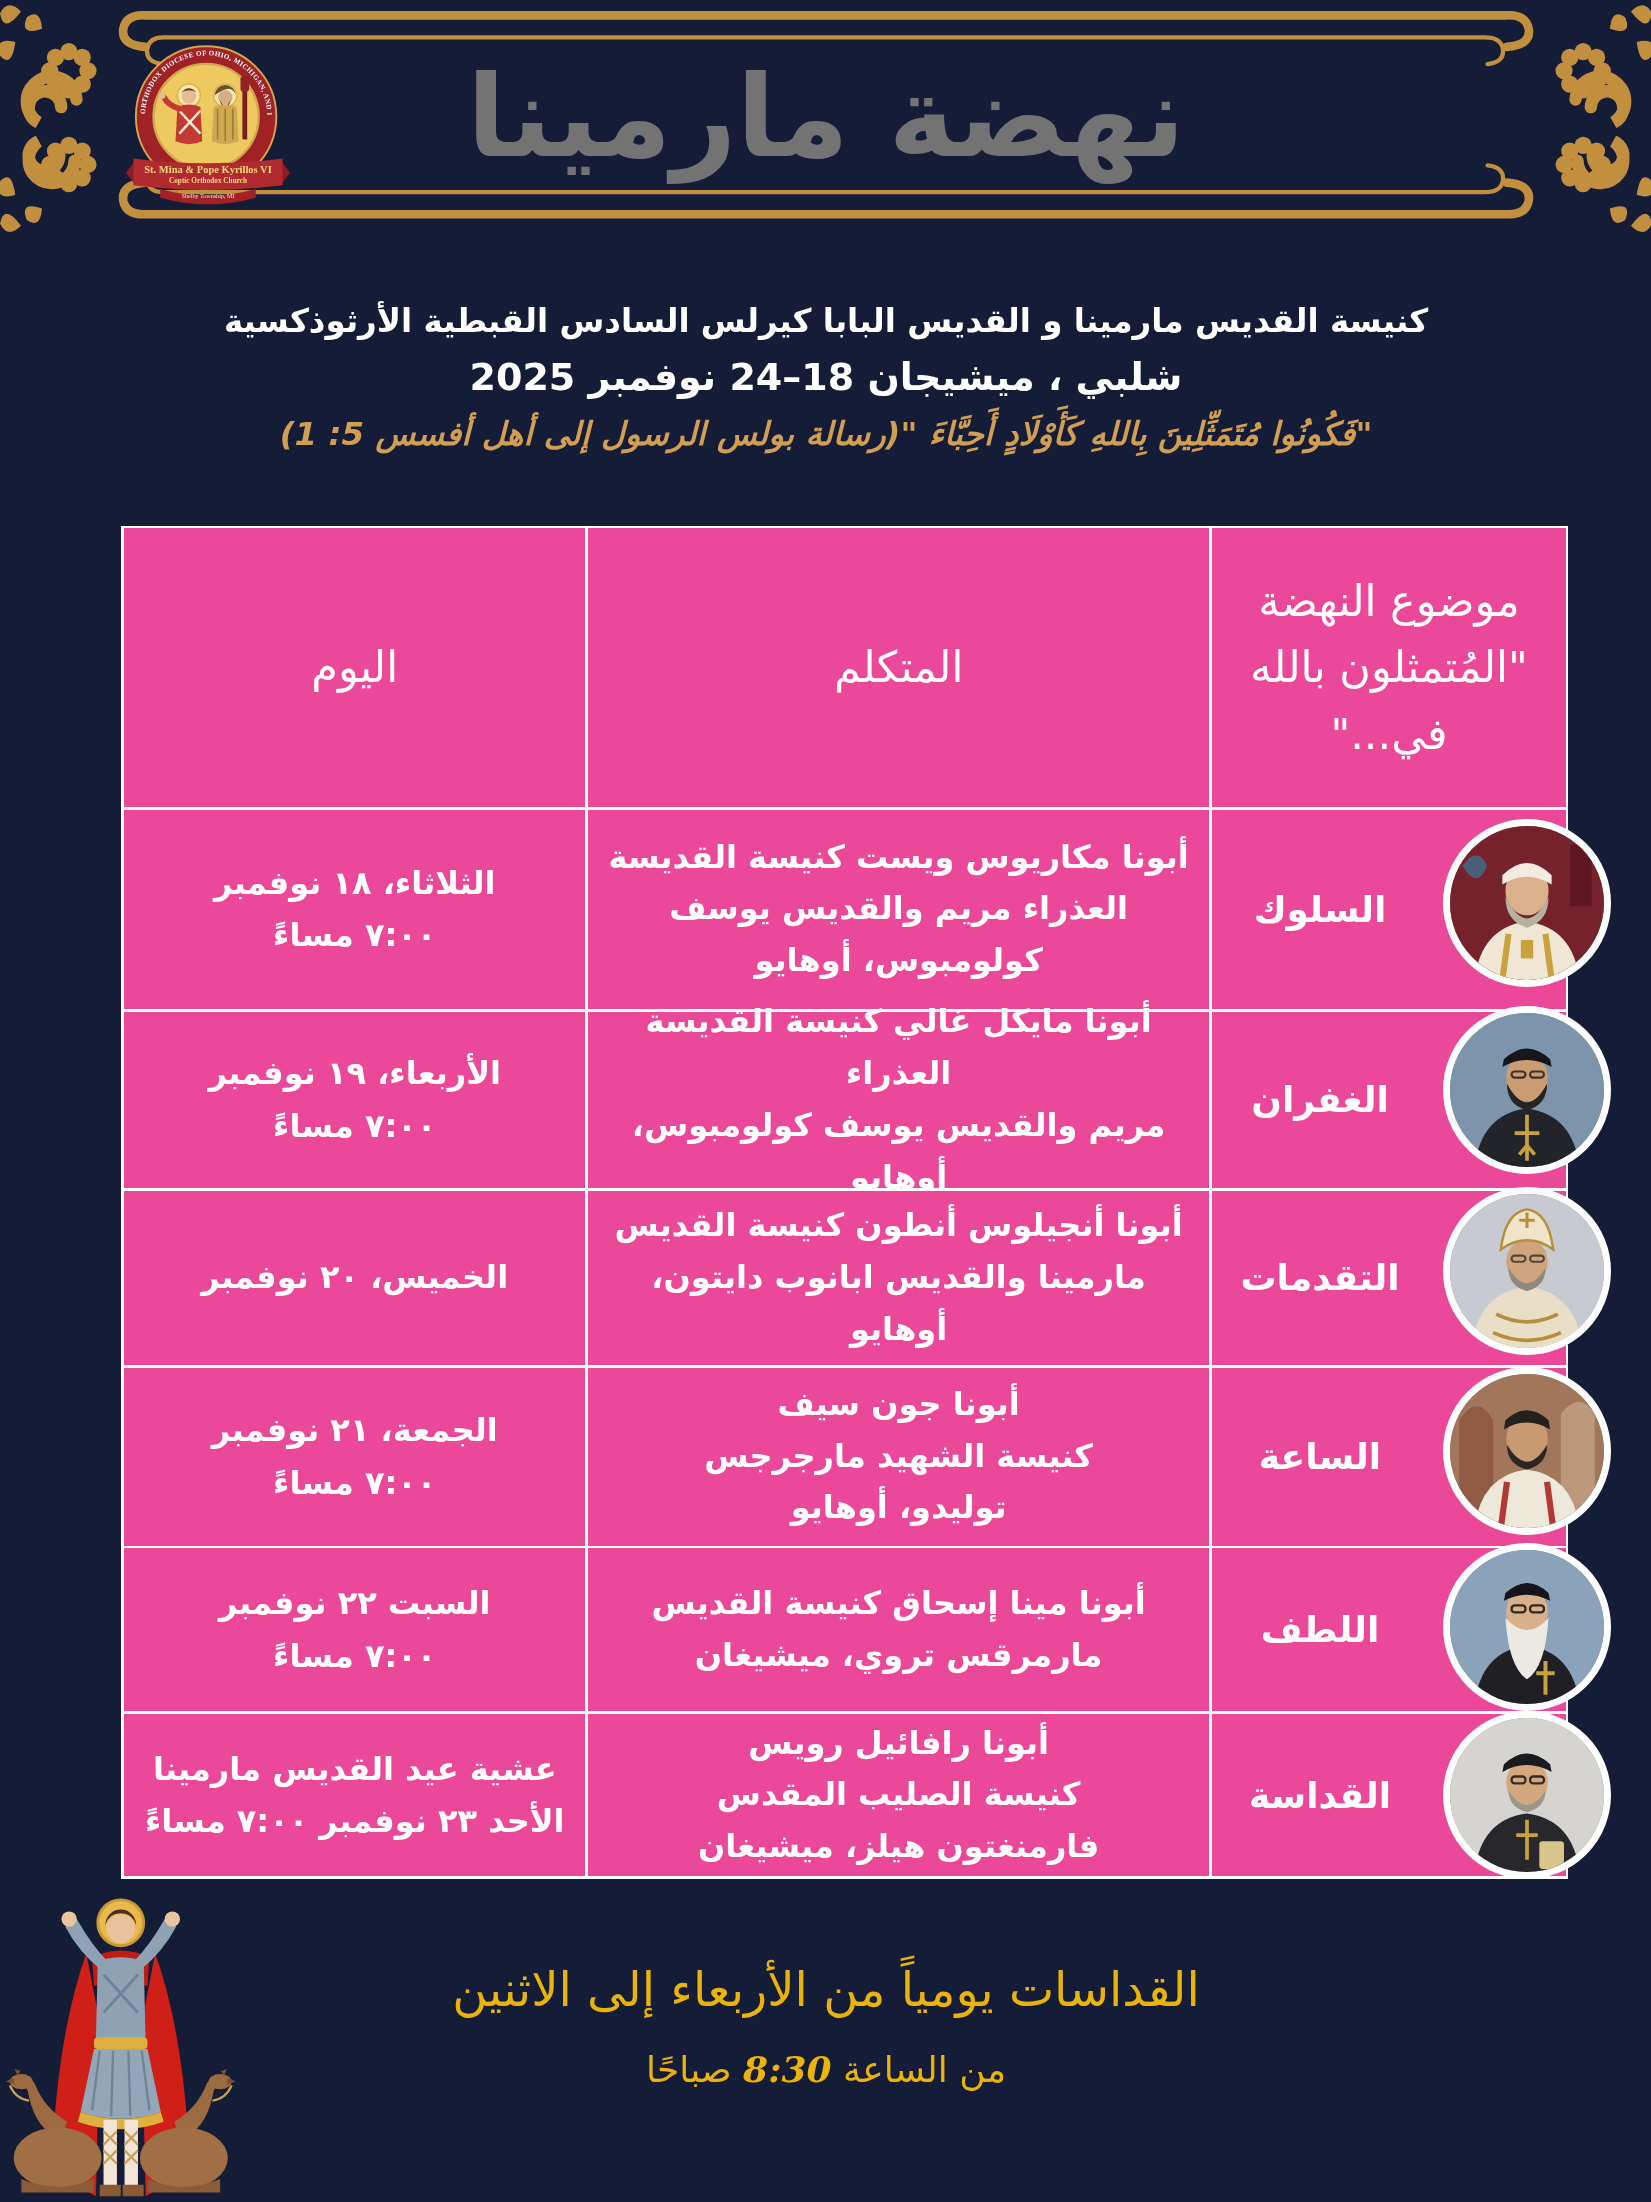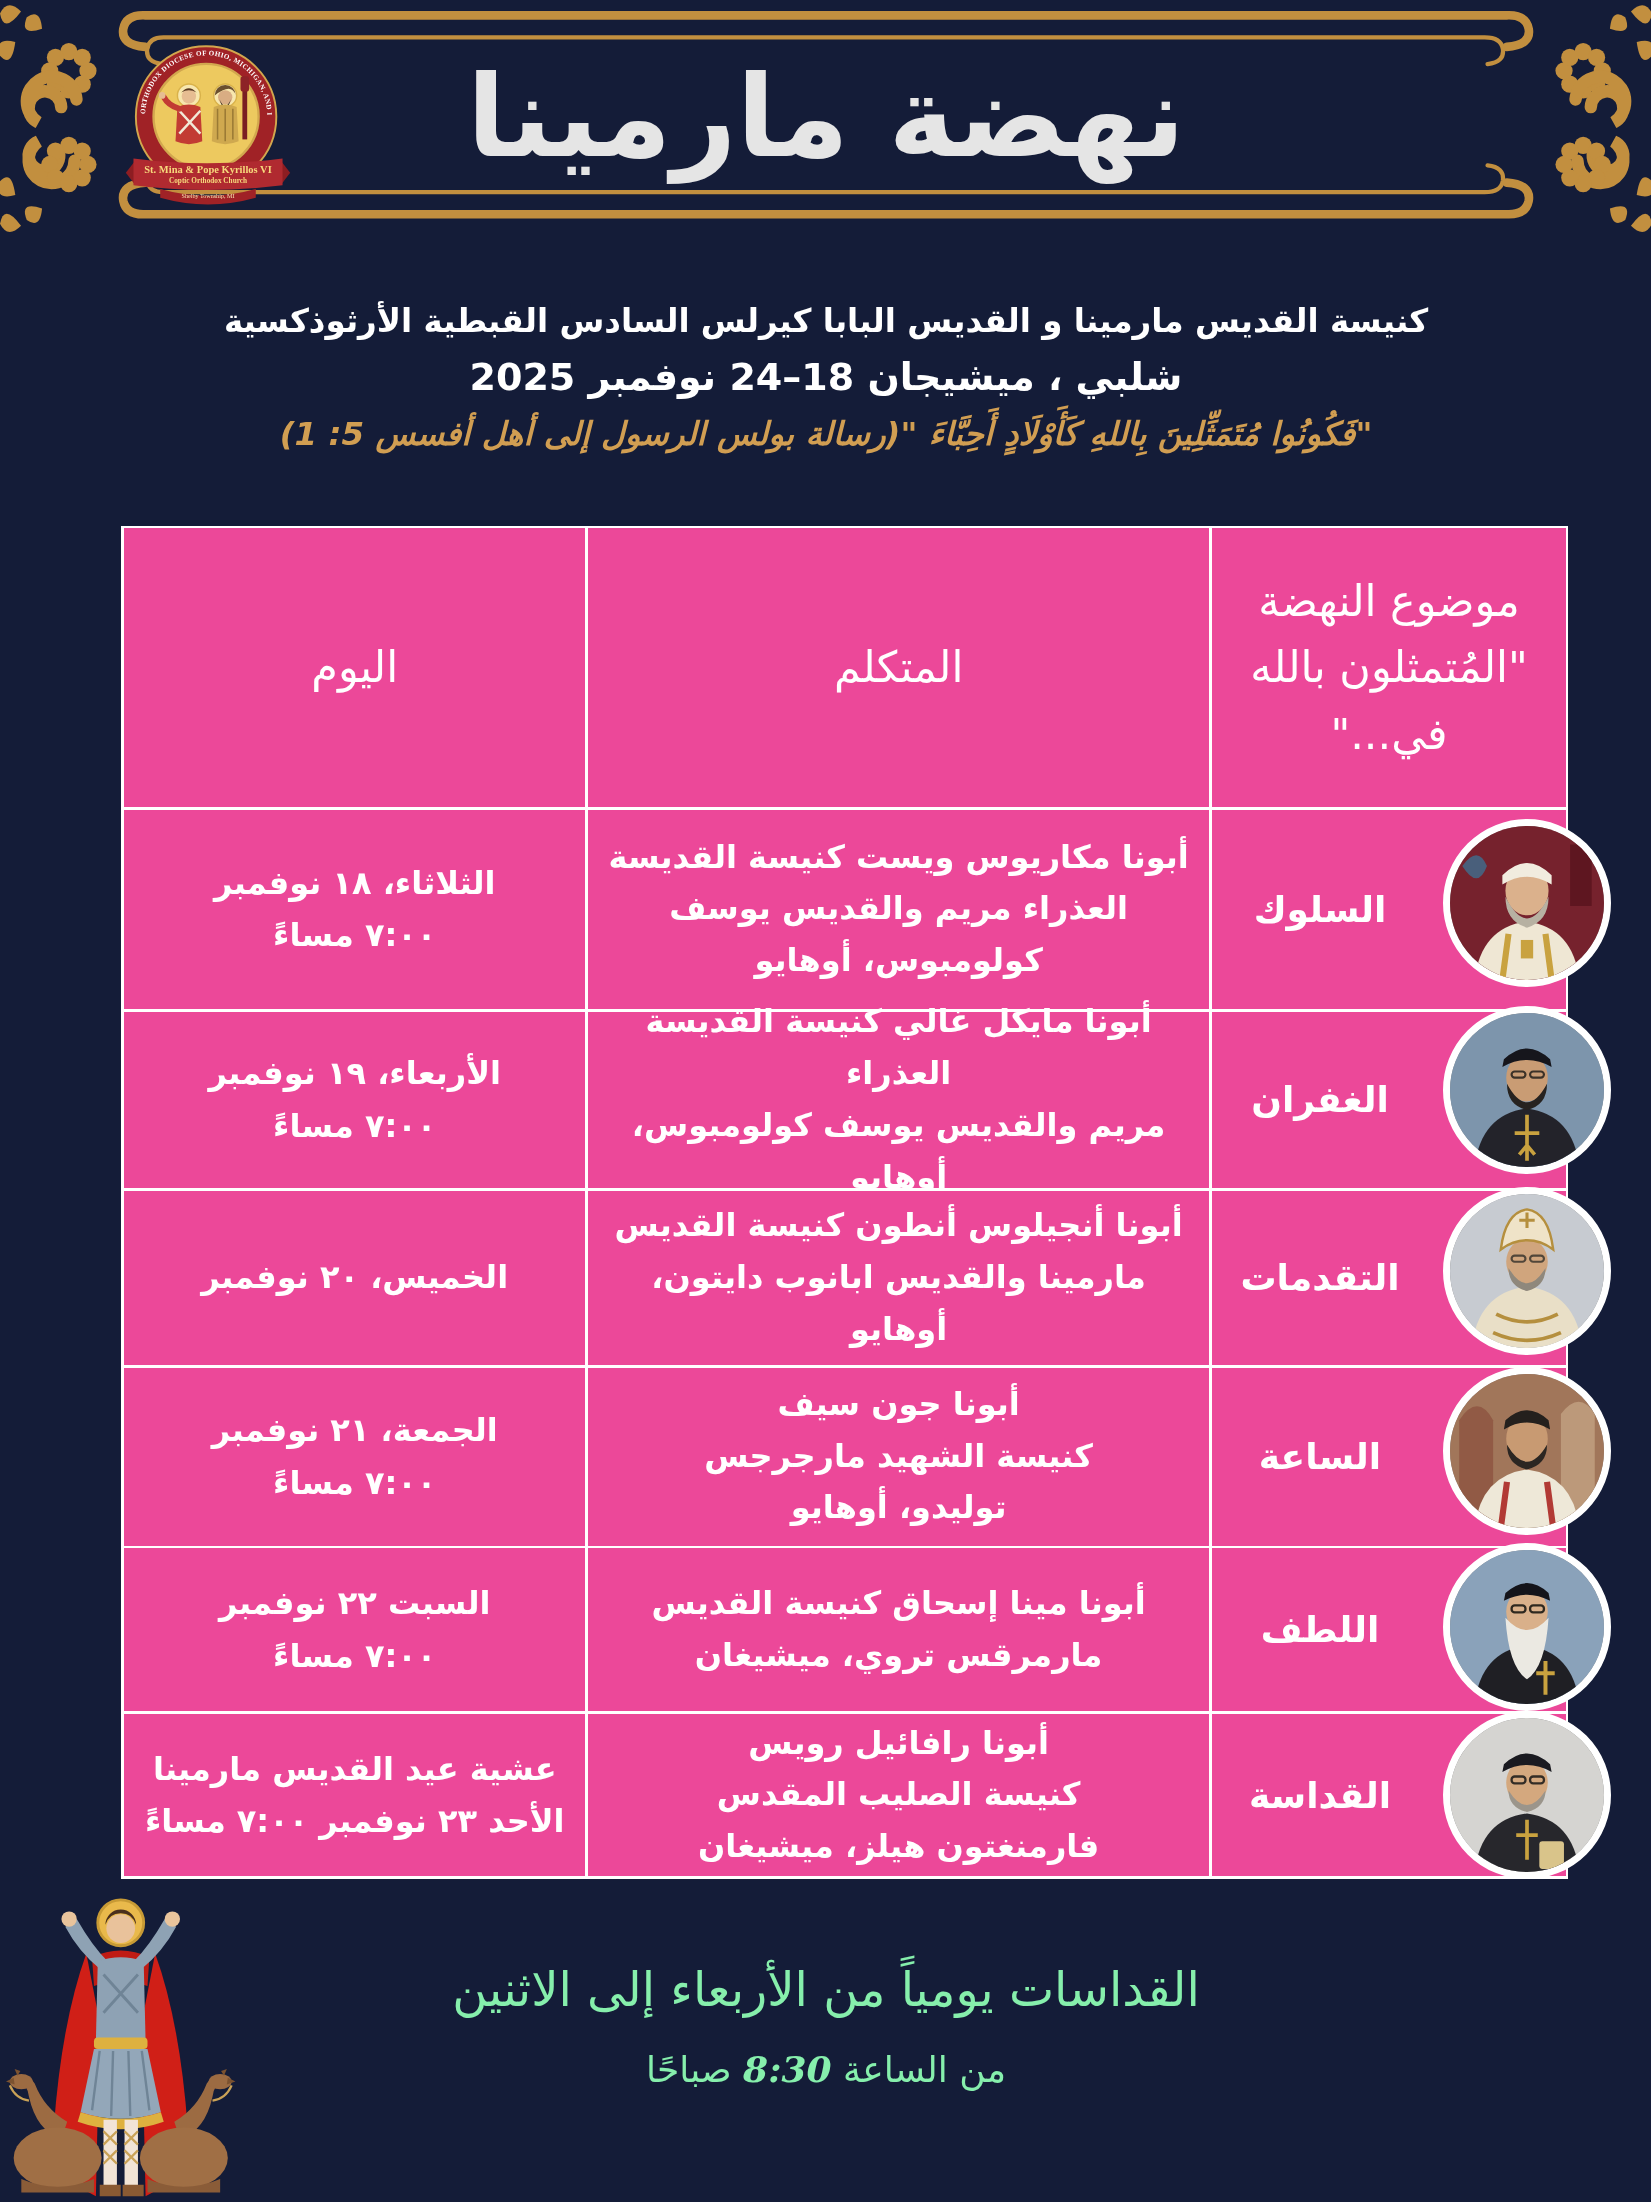--- a/index.html
+++ b/index.html
@@ -9,21 +9,21 @@
     background:#141c38;
     font-family:"DejaVu Sans", sans-serif;
     color:#ffffff;
     overflow:hidden;
   }
   
   .banner-svg { position:absolute; left:0; top:0; width:1652px; height:241px; }
   .poster-title {
     position:absolute; left:0; right:0; top:50px;
     text-align:center; direction:rtl;
-    font-size:113px; font-weight:bold; color:#e5e5e5;
+    font-size:113px; font-weight:bold; color:#737373;
     letter-spacing:1.9px; line-height:1.2;
   }
   .logo-svg { position:absolute; left:122px; top:38px; width:172px; height:177px; }
 
   
   .intro {
     position:absolute; left:0; right:0; top:302px;
     direction:rtl; text-align:center;
   }
   .intro-line1 { font-size:32.5px; font-weight:bold; color:#ffffff; }
@@ -57,21 +57,21 @@
   .photo {
     position:absolute; left:1443px; width:168px; height:168px;
     border-radius:50%; border:7.6px solid #ffffff; overflow:hidden;
     background:#888;
   }
   .photo svg { display:block; width:100%; height:100%; }
 
   
   .footer-note {
     position:absolute; left:0; right:0; top:1961px;
-    direction:rtl; text-align:center; color:#86efac;
+    direction:rtl; text-align:center; color:#eab308;
   }
   .footer-line1 { font-size:48px; font-weight:500; }
   .footer-line2 { margin-top:31px; font-size:36px; font-weight:500; }
   .footer-time  { font-family:"DejaVu Serif", serif; font-style:italic; font-weight:bold; }
 
   
   .saint-svg { position:absolute; left:3.8px; top:1898px; width:287px; height:304px; }
 </style>
 </head>
 <body>

